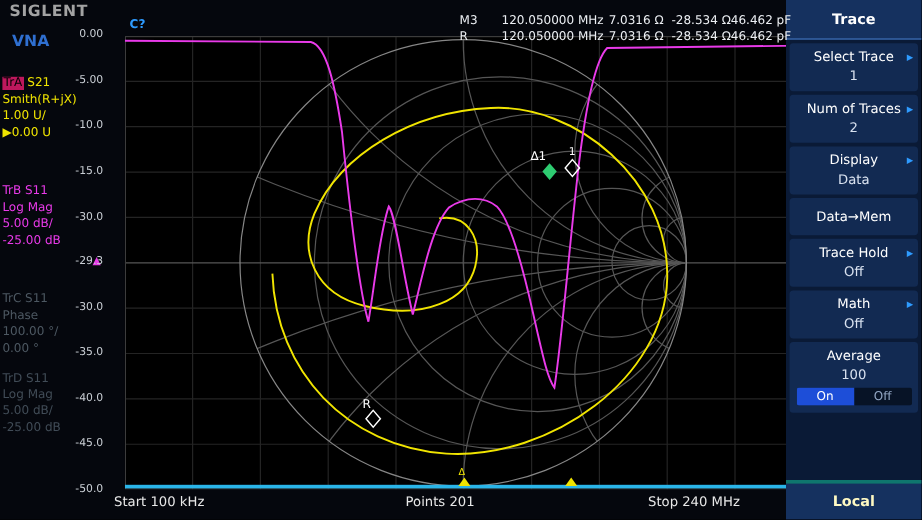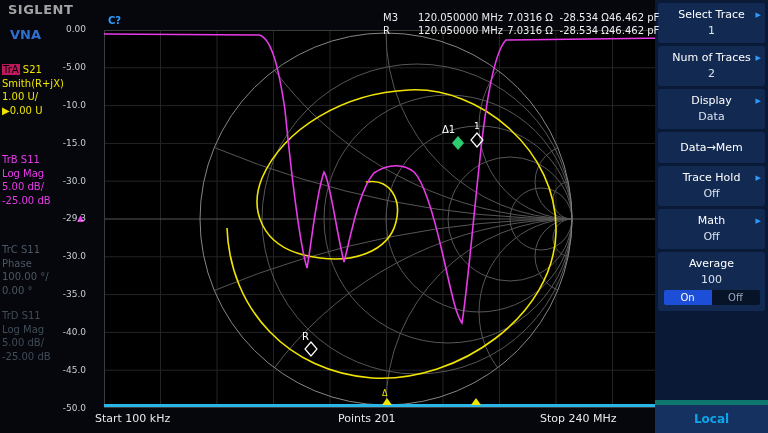--- a/index.html
+++ b/index.html
@@ -41,22 +41,22 @@
   .sb-body{padding:3px;display:flex;flex-direction:column;gap:3px}
   .sb-btn{position:relative;background:#122a52;border-radius:3px;padding:5px 4px 6px;text-align:center}
   .sb-btn .lbl{font-size:11px;color:#fff;display:block}
   .sb-btn .val{font-size:11px;color:#d9e2f0;margin-top:3px;display:block}
   .sb-btn .arr{position:absolute;right:4px;top:8px;font-size:7px;color:#2e9bff}
   .sb-btn.single{padding:9px 16px}
   .toggle{display:flex;width:96px;height:15px;margin:4px auto 0;border-radius:2px;overflow:hidden;font-size:10px}
   .toggle .t-on{flex:1;background:#1d4ed8;color:#fff;display:flex;align-items:center;justify-content:center}
   .toggle .t-off{flex:1;background:#071326;color:#93a7c4;display:flex;align-items:center;justify-content:center}
   .sb-local{position:absolute;left:0;bottom:0;width:113px;height:33px;box-sizing:border-box;
-    background:#15315f;border-top:5px solid #0f766e;
-    display:flex;align-items:center;justify-content:center;font-size:12px;font-weight:bold;color:#0ea5e9}
+    background:#15315f;border-top:3px solid #0f766e;
+    display:flex;align-items:center;justify-content:center;font-size:12px;font-weight:bold;color:#fef9c3}
 </style>
 </head>
 <body>
 
 <div class="brand">SIGLENT</div>
 <div class="vna">VNA</div>
 <div class="cflag">C?</div>
 
 <div class="tr-block" id="trA">
   <div><span class="tr-id hl">TrA</span> <span>S21</span></div>
@@ -160,20 +160,21 @@
     <span>-28.534 Ω</span>
     <span>46.462 pF</span>
   </div>
 </div>
 
 <div class="xlab xstart">Start 100 kHz</div>
 <div class="xlab xpoints">Points 201</div>
 <div class="xlab xstop">Stop 240 MHz</div>
 
 <div class="sidebar">
+  <div class="sb-header">Trace</div>
   <div class="sb-body">
     <div class="sb-btn">
       <span class="lbl">Select Trace</span>
       <span class="arr">▶</span>
       <span class="val">1</span>
     </div>
     <div class="sb-btn">
       <span class="lbl">Num of Traces</span>
       <span class="arr">▶</span>
       <span class="val">2</span>

